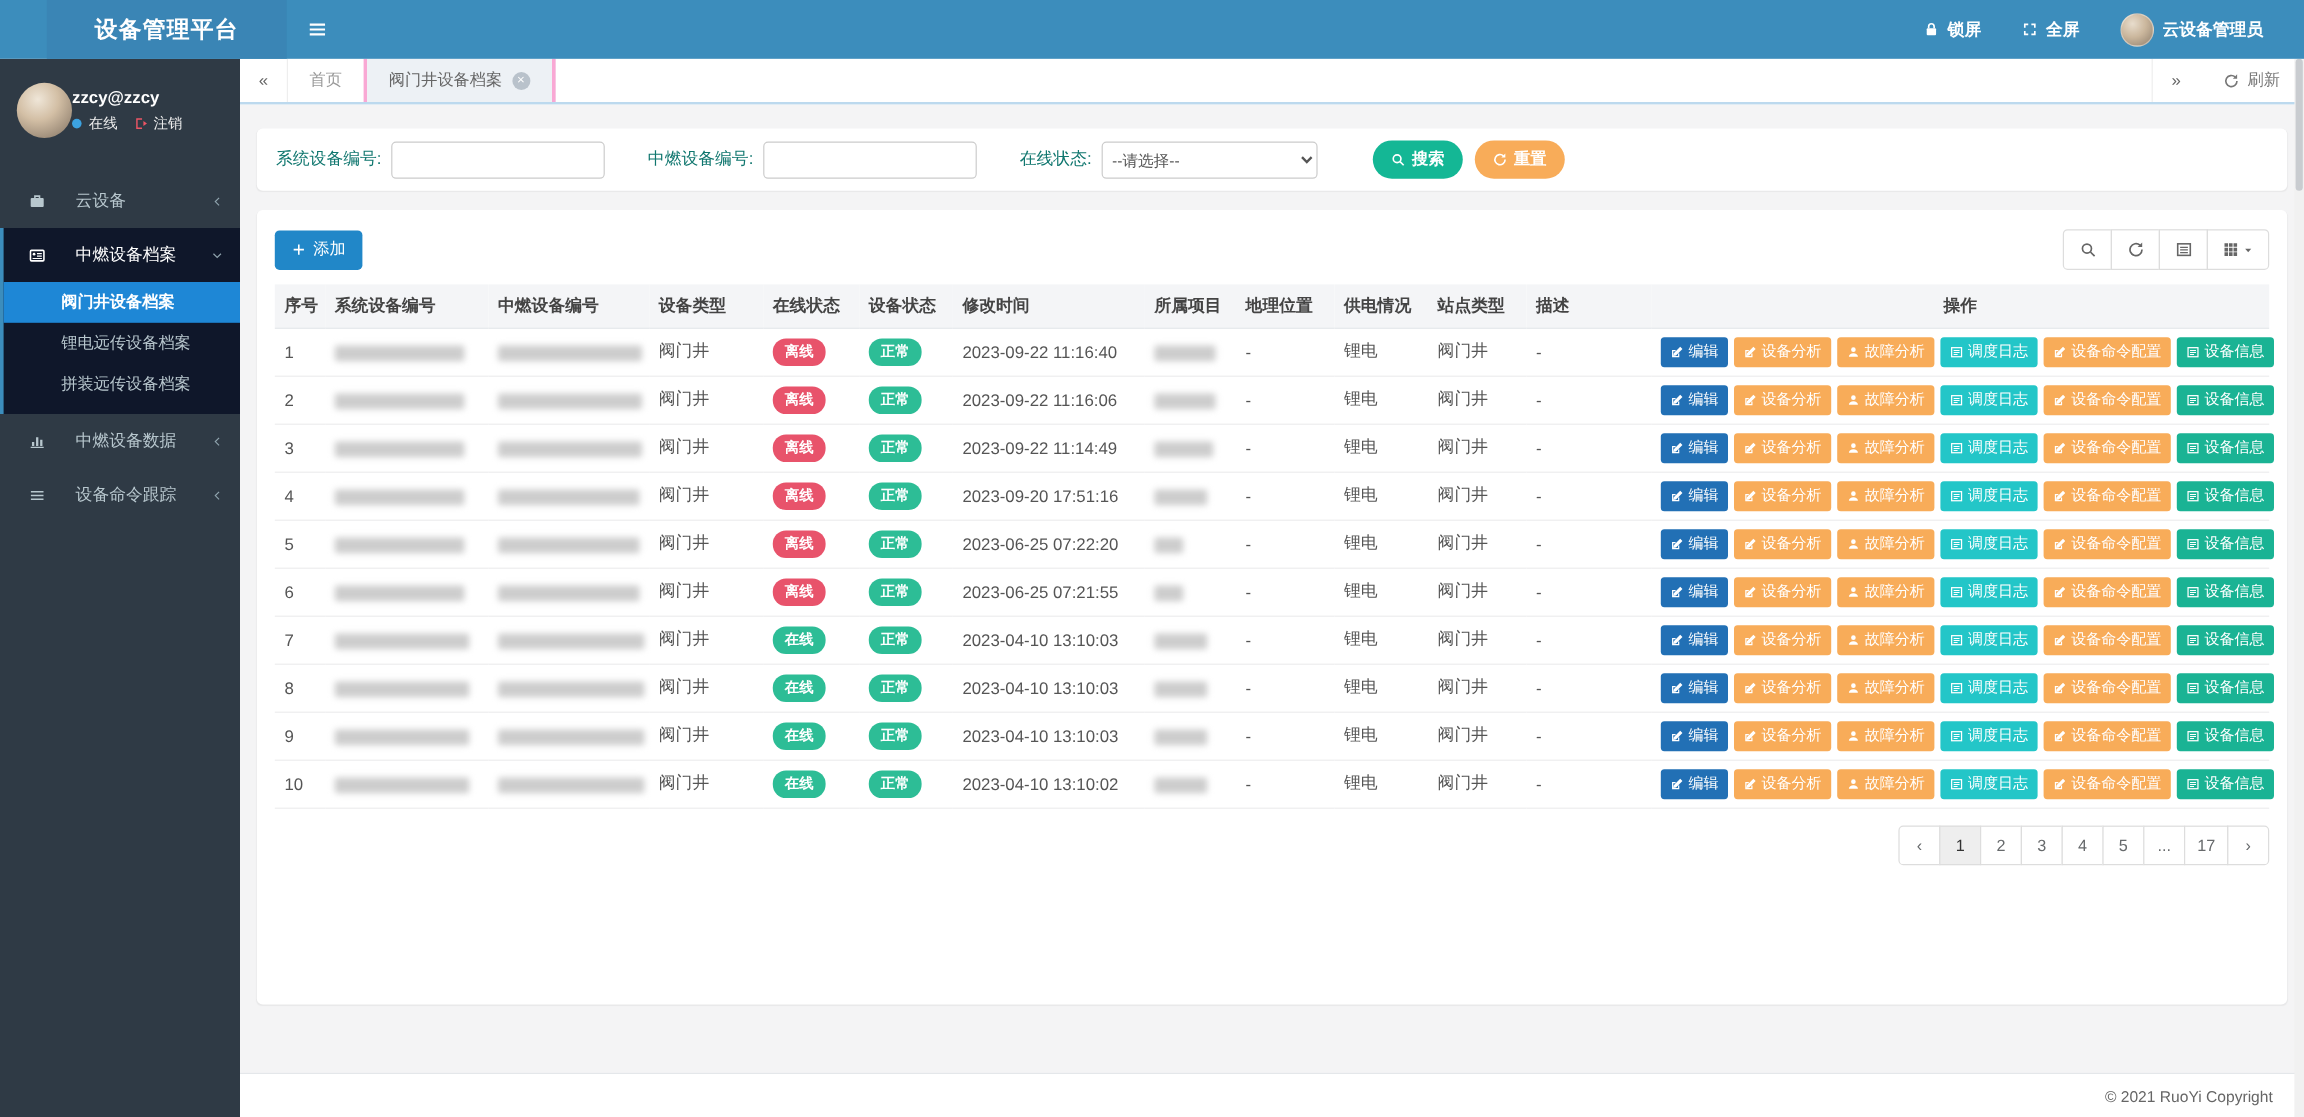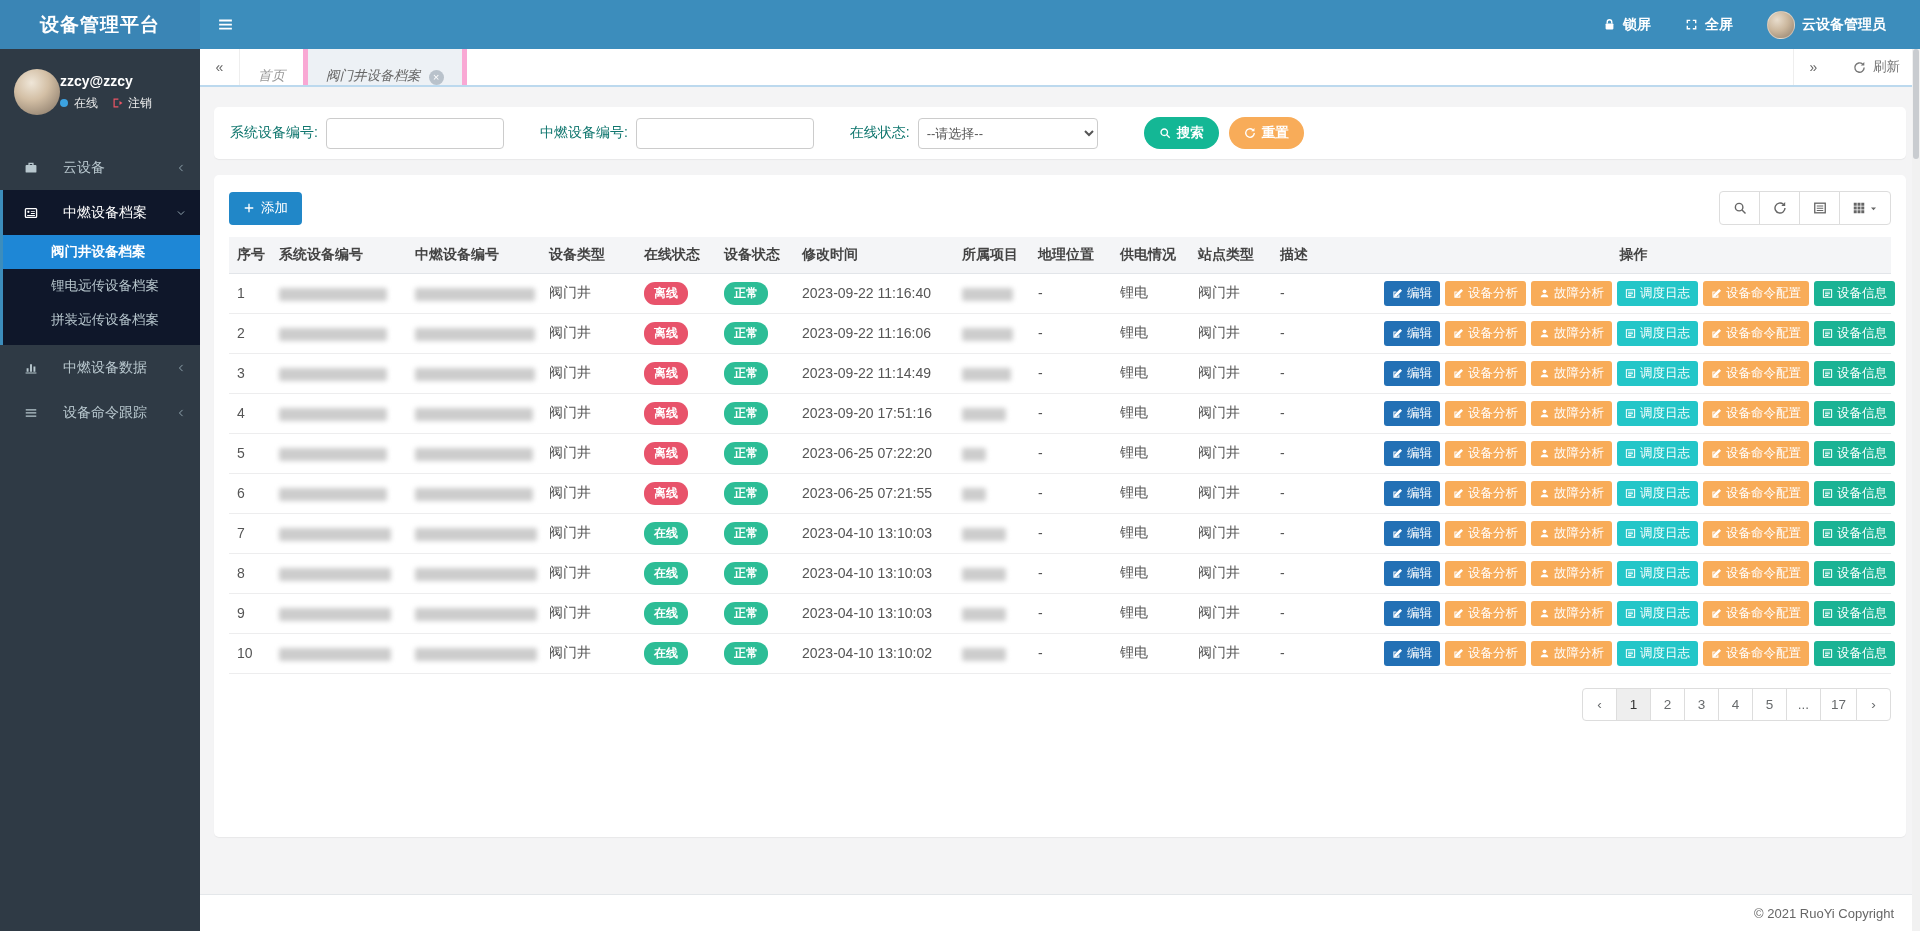--- a/index.html
+++ b/index.html
@@ -1,20 +1,20 @@
 <!DOCTYPE html>
 <html><head>
 <meta charset="utf-8">
 <style>
   * { box-sizing: border-box; margin: 0; padding: 0; }
   html,body { width:1920px; height:931px; overflow:hidden; }
   body { font-family:"Liberation Sans", sans-serif; background:#f4f4f5; color:#555; }
 
   
-  .top-header { position:absolute; top:0; left:0; width:1920px; height:49px; background:#3c8dbc; display:flex; align-items:stretch; z-index:10; }
+  .top-header { position:absolute; top:0; left:0; width:1920px; height:49px; background:#3c8dbc; display:flex; align-items:stretch; z-index:10;padding-left:39px; }
   .logo { width:200px; background:#3a85b5; color:#fff; font-size:19px; font-weight:bold; display:flex; align-items:center; justify-content:center; letter-spacing:1px; }
   .hamburger { width:50px; display:flex; align-items:center; justify-content:center; color:#fff; cursor:pointer; }
   .top-right { margin-left:auto; display:flex; align-items:center; gap:34px; padding-right:34px; color:#fff; font-size:14px; }
   .top-action { display:flex; align-items:center; gap:7px; cursor:pointer; font-weight:bold; }
   .avatar-sm { width:28px; height:28px; border-radius:50%; background:radial-gradient(circle at 35% 30%, #e8ddcd 0%, #cbb79d 45%, #8d7c6a 100%); border:1px solid rgba(255,255,255,.4); }
 
   
   .sidebar { position:absolute; top:49px; left:0; width:200px; height:882px; background:#2f3a45; }
   .user-panel { display:flex; padding:20px 14px 22px; align-items:center; }
   .avatar-lg { width:46px; height:46px; border-radius:50%; background:radial-gradient(circle at 38% 30%, #efe6d8 0%, #d3bfa5 40%, #7e6f60 100%); flex:none; }
@@ -35,21 +35,21 @@
   .ic { display:inline-flex; align-items:center; justify-content:center; }
   .chev { color:#8fa3ad; }
 
   
   .main { position:absolute; left:200px; top:49px; width:1720px; height:882px; display:flex; flex-direction:column; background:#f4f4f5; }
 
   
   .tabbar { height:38px; background:#fff; border-bottom:2px solid #bcd9ee; display:flex; align-items:stretch; flex:none; }
   .tab-nav-btn { width:40px; display:flex; align-items:center; justify-content:center; color:#666; border-right:1px solid #eee; cursor:pointer; font-size:14px; background:#fff; }
   .tab-nav-btn.right { margin-left:auto; border-left:1px solid #eee; border-right:none; }
-  .tab { display:flex; align-items:flex-end; gap:8px; padding:0 18px; font-size:13.5px; color:#999; border-right:5px solid #f9a8d4; cursor:pointer; background:#fff;font-style:italic; }
+  .tab { display:flex; align-items:center; gap:8px; padding:0 18px; font-size:13.5px; color:#999; border-right:3px solid #f9a8d4; cursor:pointer; background:#fff; }
   .tab.active { background:#edf1f5; color:#666; }
   .tab-close { width:15px; height:15px; border-radius:50%; background:#b9c2cb; color:#fff; font-size:11px; line-height:15px; text-align:center; cursor:pointer; }
   .refresh-btn { display:flex; align-items:center; gap:7px; padding:0 20px; color:#777; font-size:13.5px; cursor:pointer; background:#fff; }
 
   
   .content { flex:1; padding:20px 14px 0; overflow:hidden; }
   .panel { background:#fff; border-radius:5px; box-shadow:0 1px 1px rgba(0,0,0,.05); }
   .search-panel { padding:10px 16px; display:flex; align-items:center; height:52px; }
   .field-group { display:flex; align-items:center; gap:8px; margin-right:36px; }
   .field-label { font-size:14px; color:#0f766e; white-space:nowrap; }

